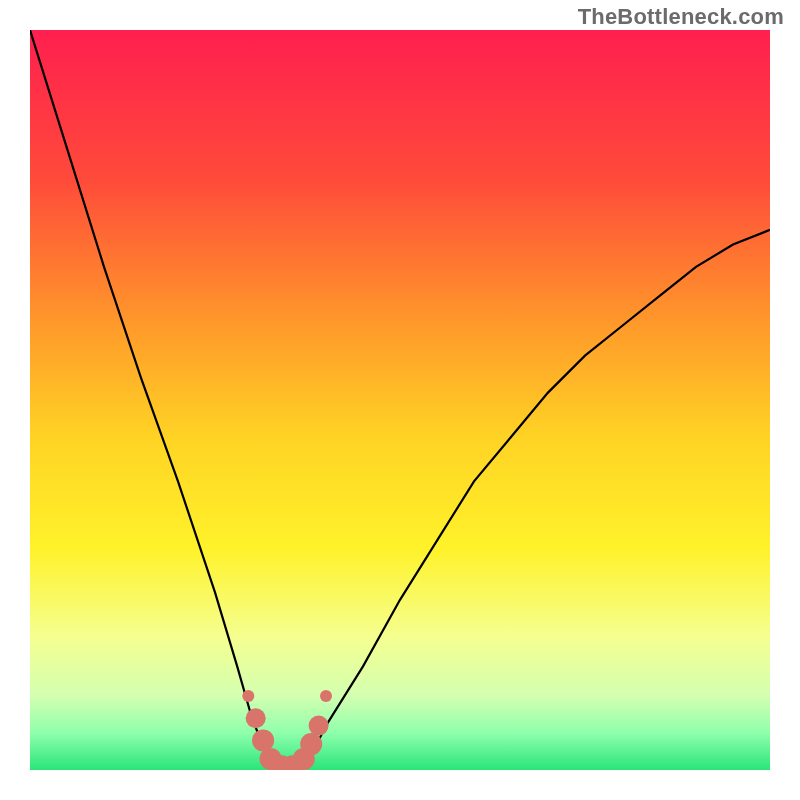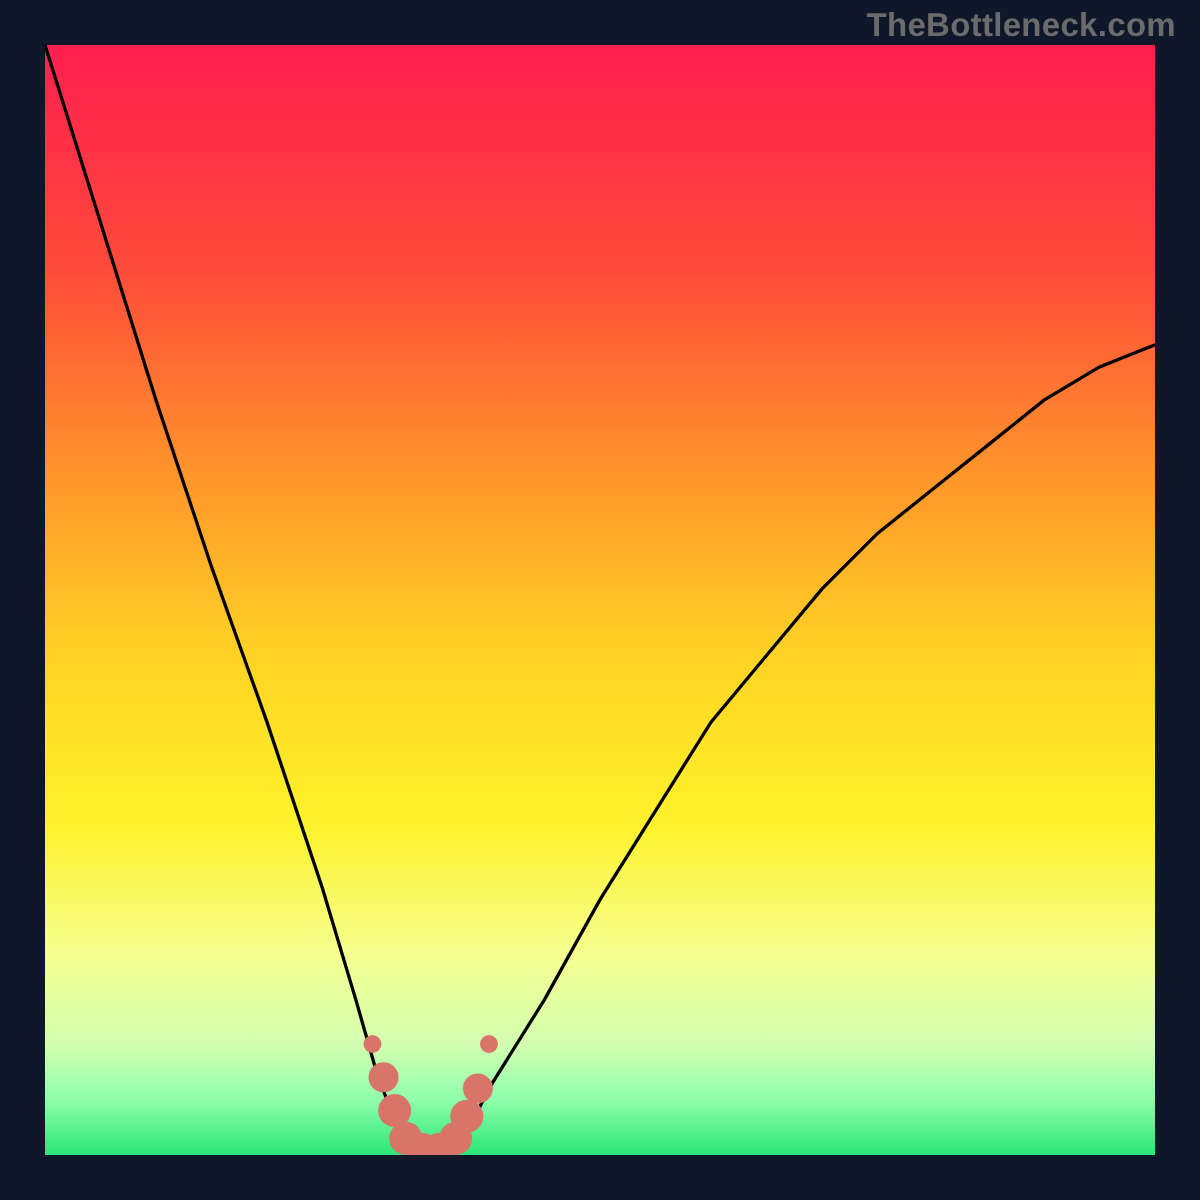--- a/index.html
+++ b/index.html
@@ -7,21 +7,21 @@
     padding: 0;
     width: 800px;
     height: 800px;
     background: #000000;
     overflow: hidden;
   }
   .frame {
     position: relative;
     width: 800px;
     height: 800px;
-    background: #0f172a;
+    background: #ffffff;
   }
   .watermark {
     position: absolute;
     top: 4px;
     right: 16px;
     font-family: Arial, Helvetica, sans-serif;
     font-size: 22px;
     font-weight: 600;
     color: #6b6b6b;
     letter-spacing: 0.2px;

